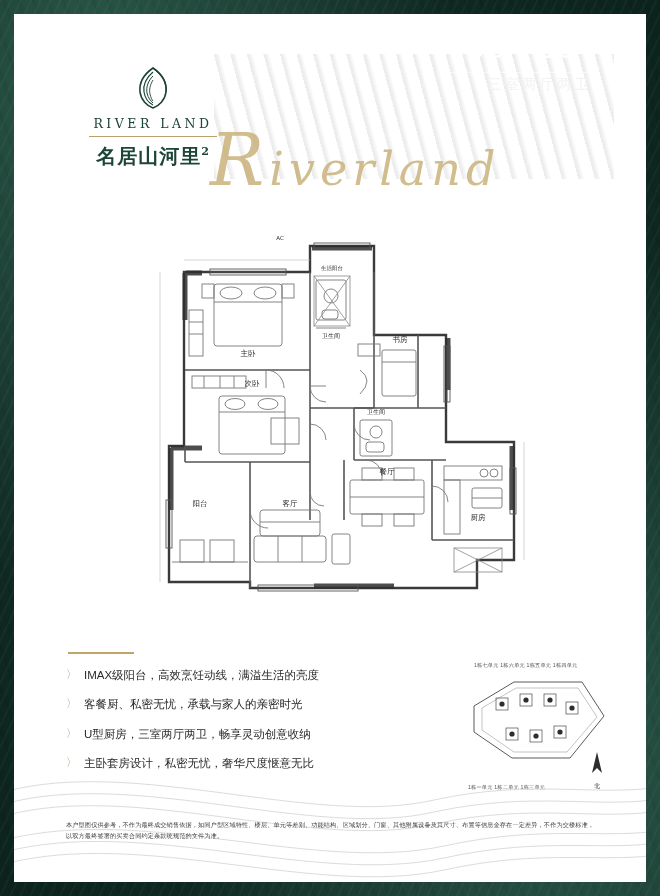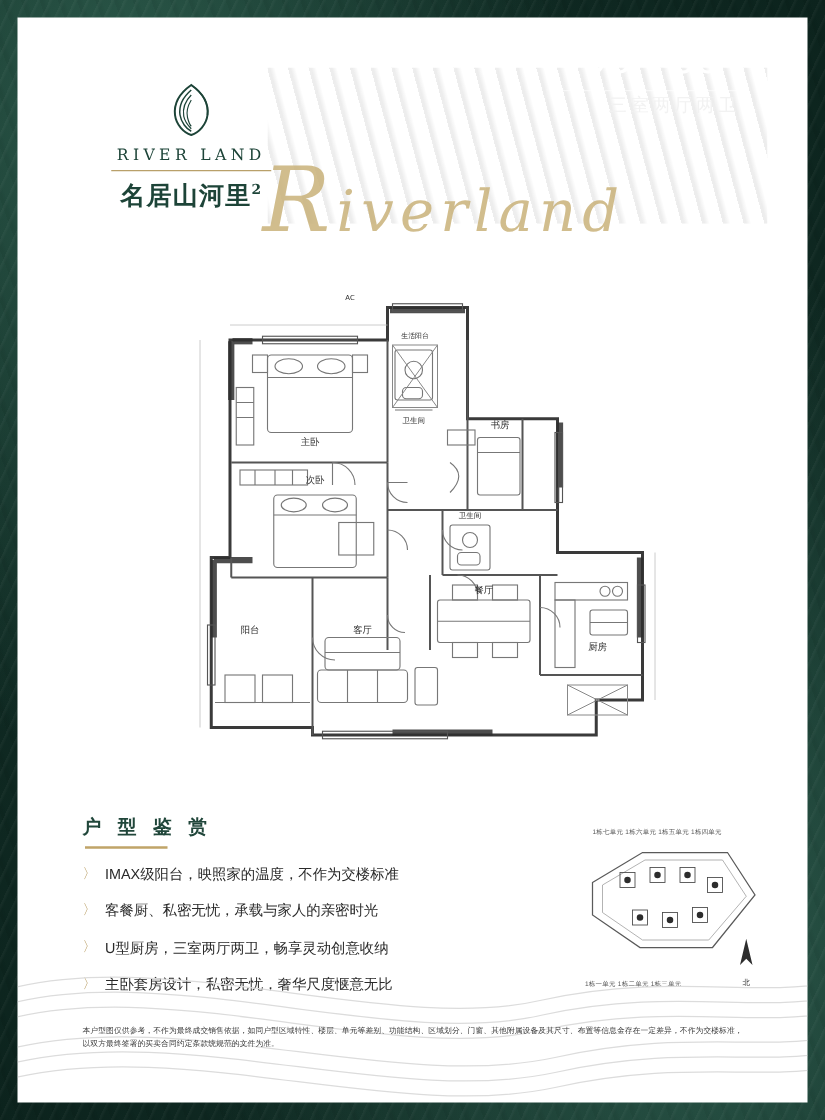--- a/index.html
+++ b/index.html
@@ -460,26 +460,25 @@
 
         <g stroke="#bbb" stroke-width=".6">
           <line x1="170" y1="50" x2="296" y2="50"></line>
           <line x1="146" y1="62" x2="146" y2="372"></line>
           <line x1="510" y1="232" x2="510" y2="350"></line>
         </g>
       </svg>
     </div>
 
     <div class="features">
-      <div class="features-title">户 型 鉴 赏</div>
       <div class="features-underline"></div>
 
       <div class="feature-item">
         <span class="feature-chevron">〉</span>
-        <span>IMAX级阳台，映照家的温度，不作为交楼标准</span>
+        <span>IMAX级阳台，高效烹饪动线，满溢生活的亮度</span>
       </div>
       <div class="feature-item">
         <span class="feature-chevron">〉</span>
         <span>客餐厨、私密无忧，承载与家人的亲密时光</span>
       </div>
       <div class="feature-item">
         <span class="feature-chevron">〉</span>
         <span>U型厨房，三室两厅两卫，畅享灵动创意收纳</span>
       </div>
       <div class="feature-item">

